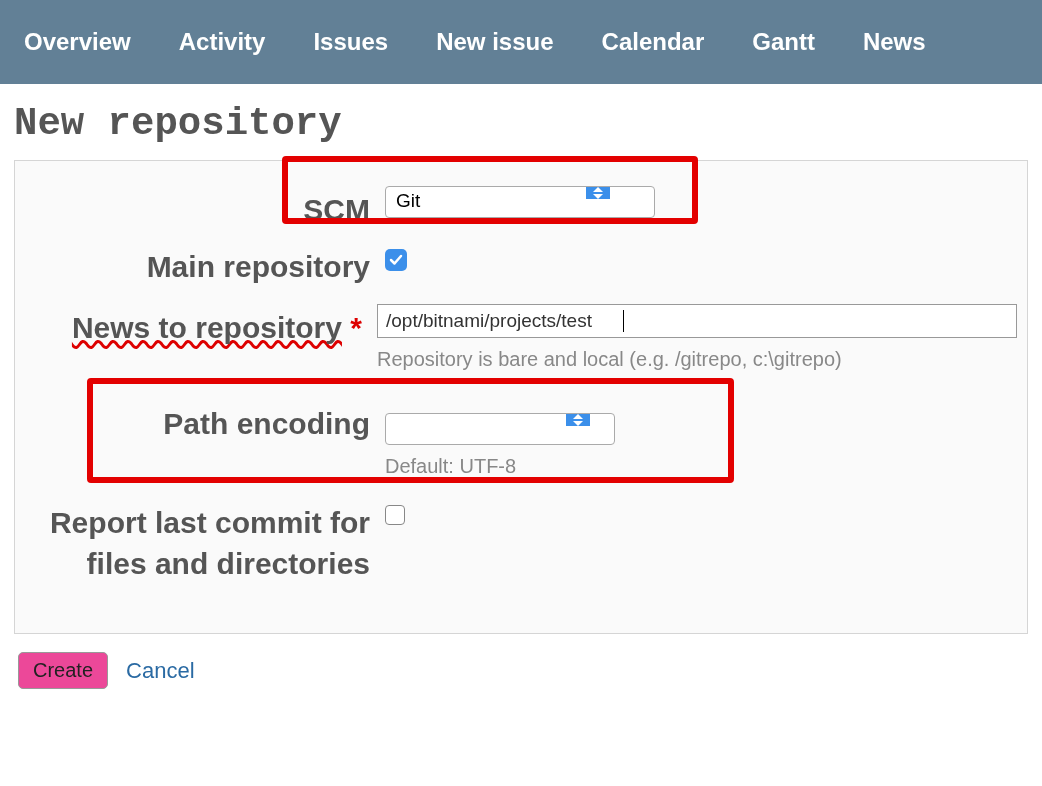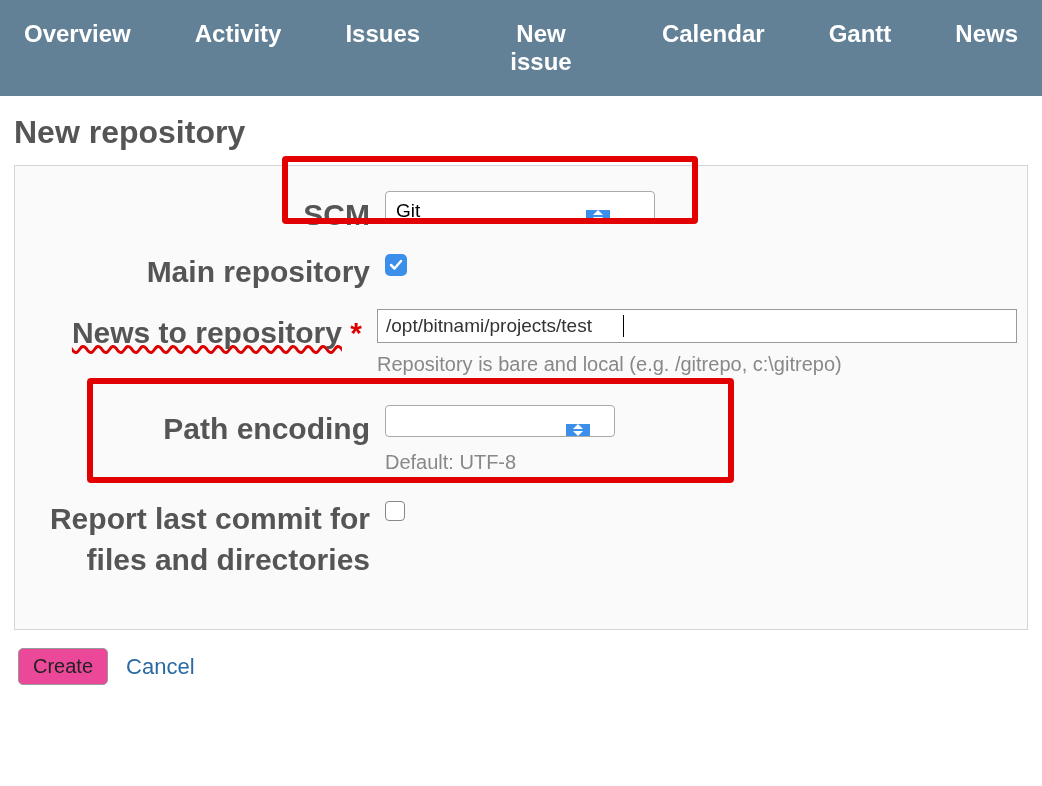--- a/index.html
+++ b/index.html
@@ -4,37 +4,37 @@
   <style>
     * { box-sizing: border-box; margin: 0; padding: 0; }
     body {
       font-family: "Trebuchet MS", "Lucida Grande", Verdana, sans-serif;
       font-size: 19px;
       color: #333;
       background: #fff;
     }
     .nav-bar {
       background: #628096;
-      padding: 10px 0;
-      display: flex;
-      gap: 16px;
-      text-align: center;
+      padding: 18px 0;
+      display: flex;
+      gap: 0;
     }
     .nav-item {
       color: #fff;
       font-weight: bold;
       padding: 10px 24px;
       font-size: 24px;
       cursor: pointer;
     }
     .page-title {
-      font-size: 32px;
+      font-size: 39px;
       font-weight: bold;
       color: #555;
       padding: 18px 14px 14px 14px;
+      font-family: Liberation Mono, monospace;
     }
     .form-container {
       margin: 0 14px;
       border: 1px solid #d5d5d5;
       background: #fafafa;
       padding: 25px 0 35px 0;
       position: relative;
     }
     .form-row {
       display: flex;
@@ -60,21 +60,21 @@
     .required {
       color: #d00;
       font-weight: bold;
     }
     .select-wrap {
       display: inline-flex;
       border: 1px solid #aaa;
       border-radius: 4px;
       background: #fff;
       height: 32px;
-      align-items: flex-end;
+      align-items: flex-start;
       overflow: hidden;
     }
     .select-text {
       padding: 3px 10px 0 10px;
       font-size: 19px;
       color: #000;
       min-width: 200px;
       display: flex;
       align-items: center;
     }

